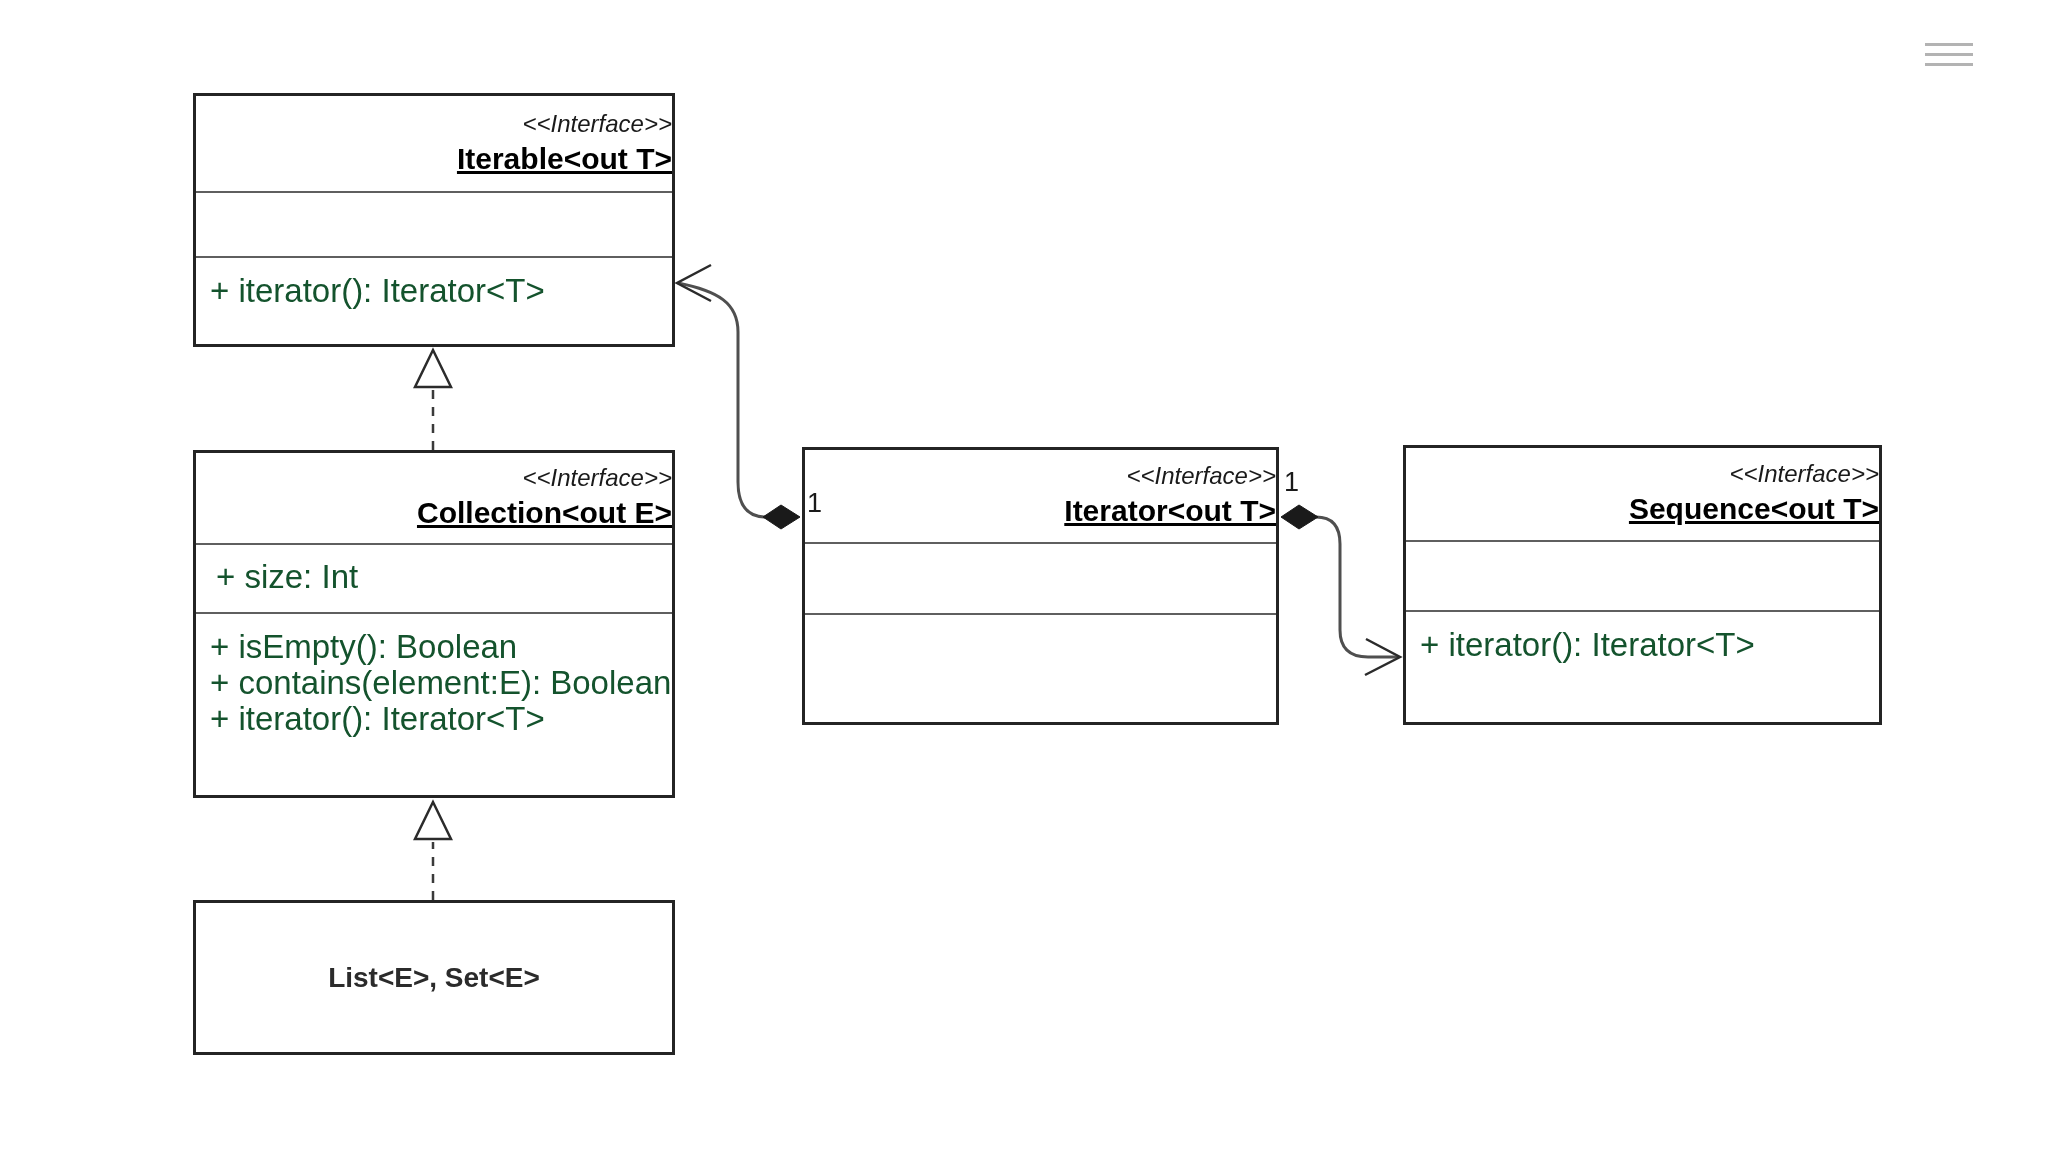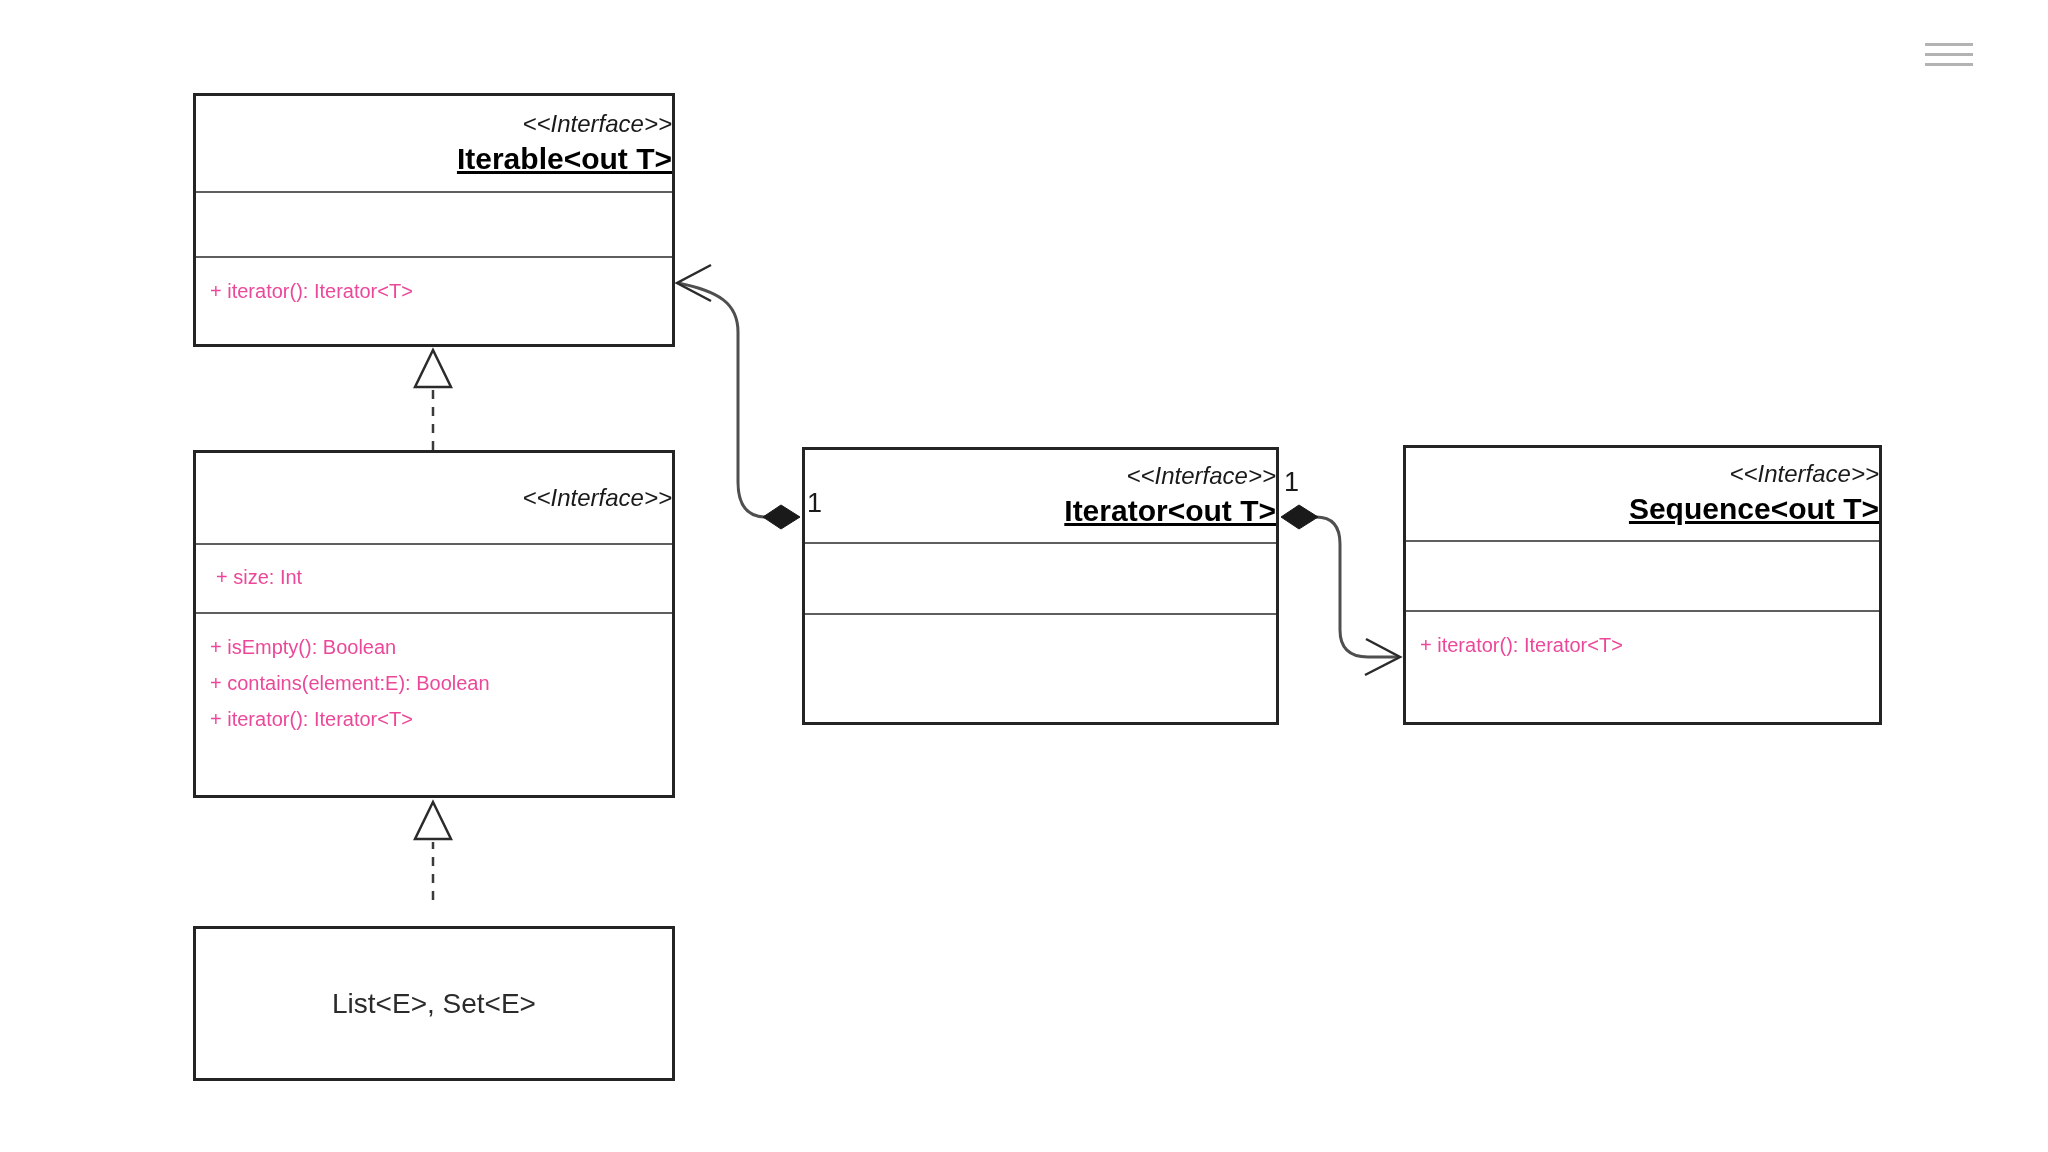--- a/index.html
+++ b/index.html
@@ -18,21 +18,21 @@
   }
   .sec{box-sizing:border-box;}
   .sec + .sec{border-top:2px solid #5f5f5f;}
   .sec.header{
     display:flex;flex-direction:column;align-items:flex-end;justify-content:center;
     text-align:center;flex:0 0 auto;
   }
   .stereotype{font-style:italic;font-size:24px;line-height:30px;color:#1a1a1a;}
   .cls-name{font-weight:bold;font-size:30px;line-height:40px;color:#000;text-decoration:underline;}
   .sec.members{padding:15px 10px 0 14px;flex:1 1 auto;overflow:hidden;}
-  .member{font-size:20px;line-height:36px;white-space:nowrap;color:#ec4899;}
+  .member{font-size:33px;line-height:36px;white-space:nowrap;color:#14532d;}
   .single{align-items:center;justify-content:center;display:flex;text-align:center;}
   .single .cls-label{font-size:28px;color:#2b2b2b;}
 
   .mult{position:absolute;font-size:27px;line-height:27px;color:#1a1a1a;}
 
   .menu-icon{
     position:absolute;left:1925px;top:43px;width:48px;height:23px;
     display:flex;flex-direction:column;justify-content:space-between;cursor:pointer;
   }
   .menu-icon span{display:block;width:48px;height:3px;background:#b3b3b3;}
@@ -43,21 +43,21 @@
   #box-iterable   .attrs{height:65px;}
   #box-collection{left:193px; top:450px; width:482px; height:348px;}
   #box-collection .header{height:90px;}
   #box-collection .attrs{height:69px;padding:14px 10px 0 20px;}
   #box-iterator  {left:802px; top:447px; width:477px; height:278px;}
   #box-iterator   .header{height:92px;}
   #box-iterator   .attrs{height:71px;}
   #box-sequence  {left:1403px;top:445px; width:479px; height:280px;}
   #box-sequence   .header{height:92px;}
   #box-sequence   .attrs{height:70px;}
-  #box-listset   {left:193px; top:926px; width:482px; height:155px;}
+  #box-listset   {left:193px; top:900px; width:482px; height:155px;font-weight:bold;}
 </style>
 </head>
 <body>
 
 <div class="canvas">
 
   <svg class="connectors" viewBox="0 0 2048 1152" fill="none" xmlns="http://www.w3.org/2000/svg">
 
     <g>
       <path d="M 433 450 L 433 390" stroke="#3a3a3a" stroke-width="2.5" stroke-dasharray="9 8"></path>
@@ -89,20 +89,21 @@
     </div>
     <div class="sec attrs"></div>
     <div class="sec members">
       <div class="member">+ iterator(): Iterator&lt;T&gt;</div>
     </div>
   </div>
 
   <div class="uml-box" id="box-collection">
     <div class="sec header">
       <div class="stereotype">&lt;&lt;Interface&gt;&gt;</div>
+      <div class="cls-name">Collection&lt;out E&gt;</div>
     </div>
     <div class="sec attrs">
       <div class="member">+ size: Int</div>
     </div>
     <div class="sec members">
       <div class="member">+ isEmpty(): Boolean</div>
       <div class="member">+ contains(element:E): Boolean</div>
       <div class="member">+ iterator(): Iterator&lt;T&gt;</div>
     </div>
   </div>

